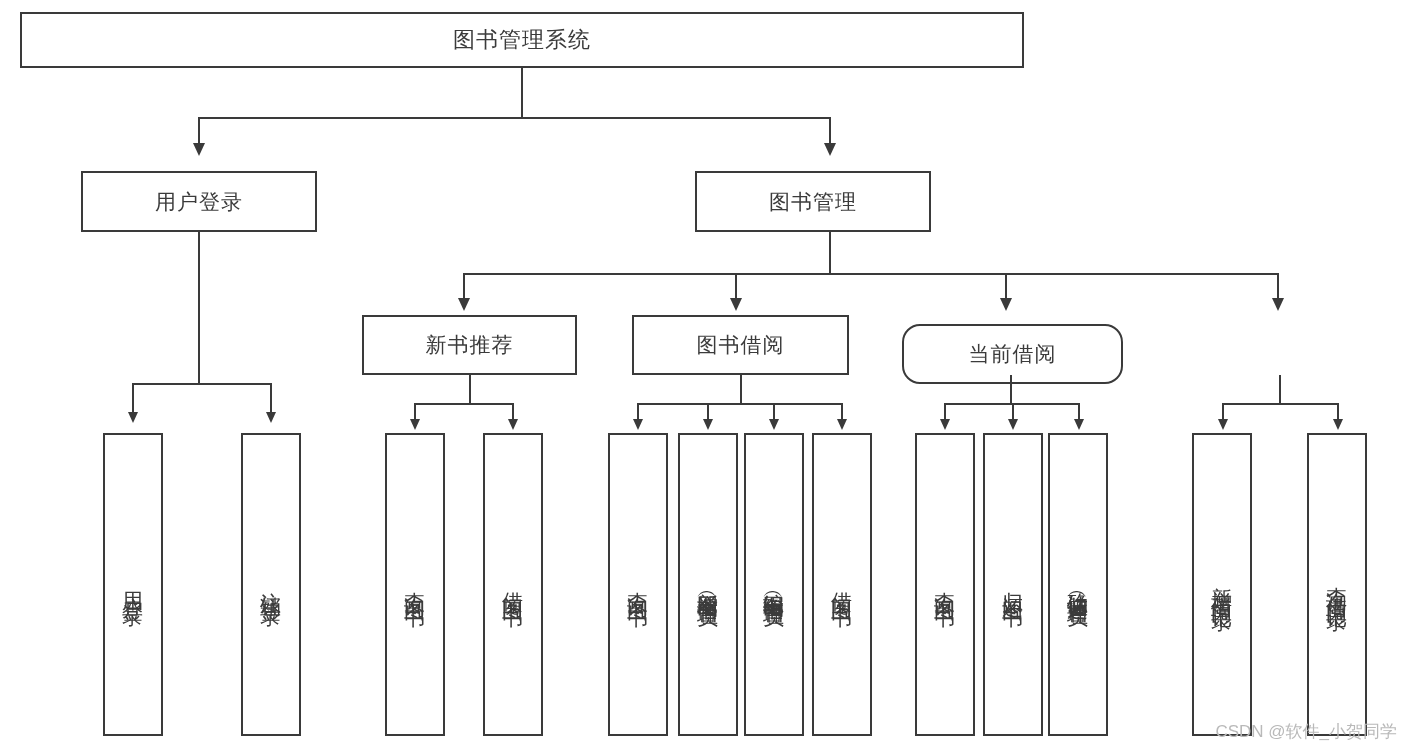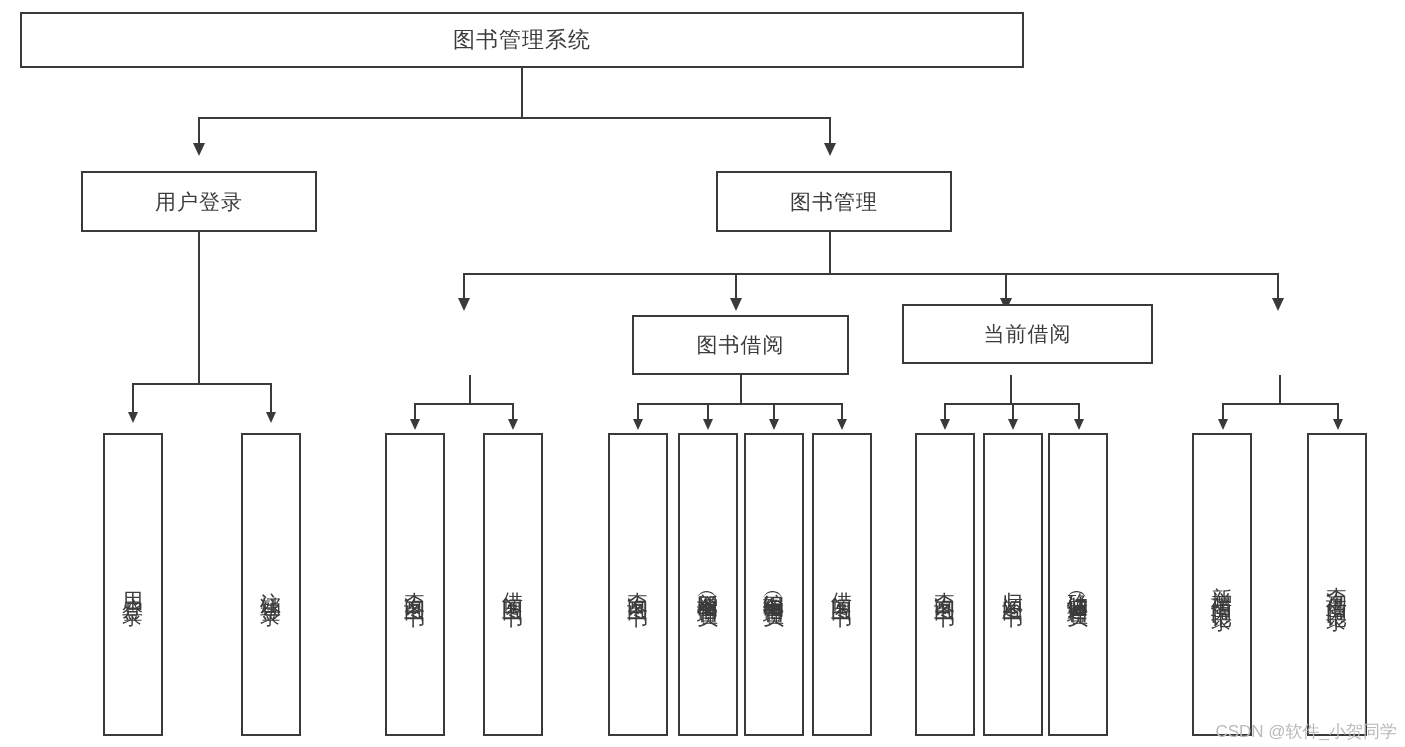--- a/index.html
+++ b/index.html
@@ -78,21 +78,21 @@
 
   <div class="edge v" style="left:198px;top:117px;height:27px;"></div>
   <div class="arrow" style="left:193px;top:143px;"></div>
 
   <div class="edge v" style="left:829px;top:117px;height:27px;"></div>
   <div class="arrow" style="left:824px;top:143px;"></div>
 
   <div class="node h" style="left:81px;top:171px;width:236px;height:61px;">
     <span>用户登录</span>
   </div>
-  <div class="node h" style="left:716px;top:171px;width:236px;height:61px;">
+  <div class="node h" style="left:695px;top:171px;width:236px;height:61px;">
     <span>图书管理</span>
   </div>
 
   <div class="edge v" style="left:198px;top:232px;height:151px;"></div>
   <div class="edge h" style="left:132px;top:383px;width:140px;"></div>
   <div class="edge v" style="left:132px;top:383px;height:30px;"></div>
   <div class="arrow small" style="left:128px;top:412px;"></div>
   <div class="edge v" style="left:270px;top:383px;height:30px;"></div>
   <div class="arrow small" style="left:266px;top:412px;"></div>
 
@@ -101,24 +101,27 @@
 
   <div class="edge v" style="left:463px;top:273px;height:26px;"></div>
   <div class="arrow" style="left:458px;top:298px;"></div>
   <div class="edge v" style="left:735px;top:273px;height:26px;"></div>
   <div class="arrow" style="left:730px;top:298px;"></div>
   <div class="edge v" style="left:1005px;top:273px;height:26px;"></div>
   <div class="arrow" style="left:1000px;top:298px;"></div>
   <div class="edge v" style="left:1277px;top:273px;height:26px;"></div>
   <div class="arrow" style="left:1272px;top:298px;"></div>
 
+  <div class="node h" style="left:362px;top:315px;width:215px;height:60px;">
+    <span>新书推荐</span>
+  </div>
   <div class="node h" style="left:632px;top:315px;width:217px;height:60px;align-items:center;">
     <span>图书借阅</span>
   </div>
-  <div class="node h" style="left:902px;top:304px;width:251px;height:60px;">
+  <div class="node h" style="left:902px;top:324px;width:221px;height:60px;border-radius:18px;">
     <span>当前借阅</span>
   </div>
 
   <div class="edge v" style="left:469px;top:375px;height:28px;"></div>
   <div class="edge h" style="left:414px;top:403px;width:100px;"></div>
   <div class="edge v" style="left:414px;top:403px;height:17px;"></div>
   <div class="arrow small" style="left:410px;top:419px;"></div>
   <div class="edge v" style="left:512px;top:403px;height:17px;"></div>
   <div class="arrow small" style="left:508px;top:419px;"></div>
 

